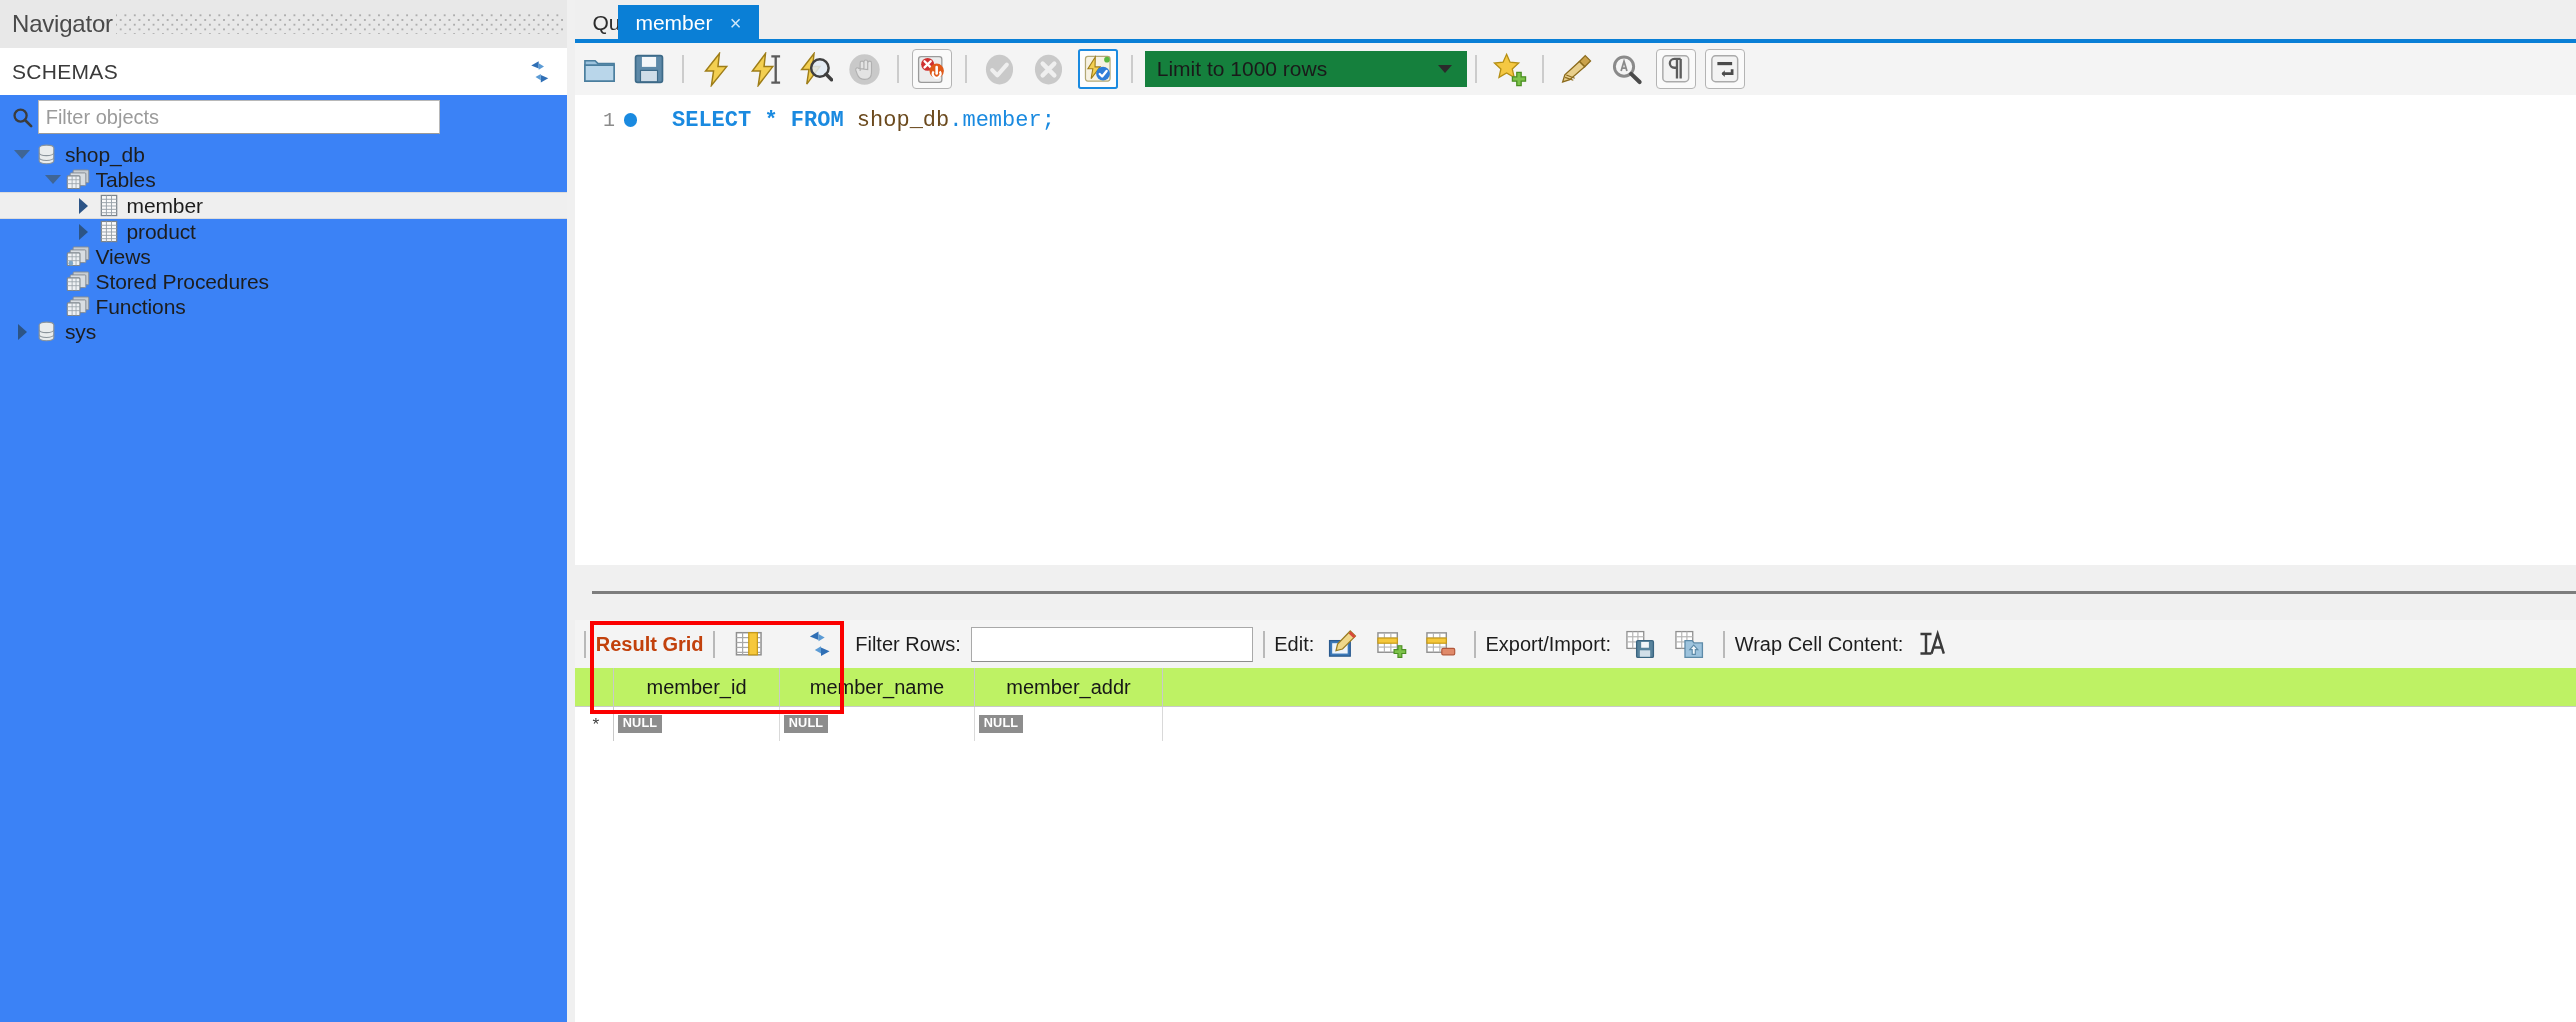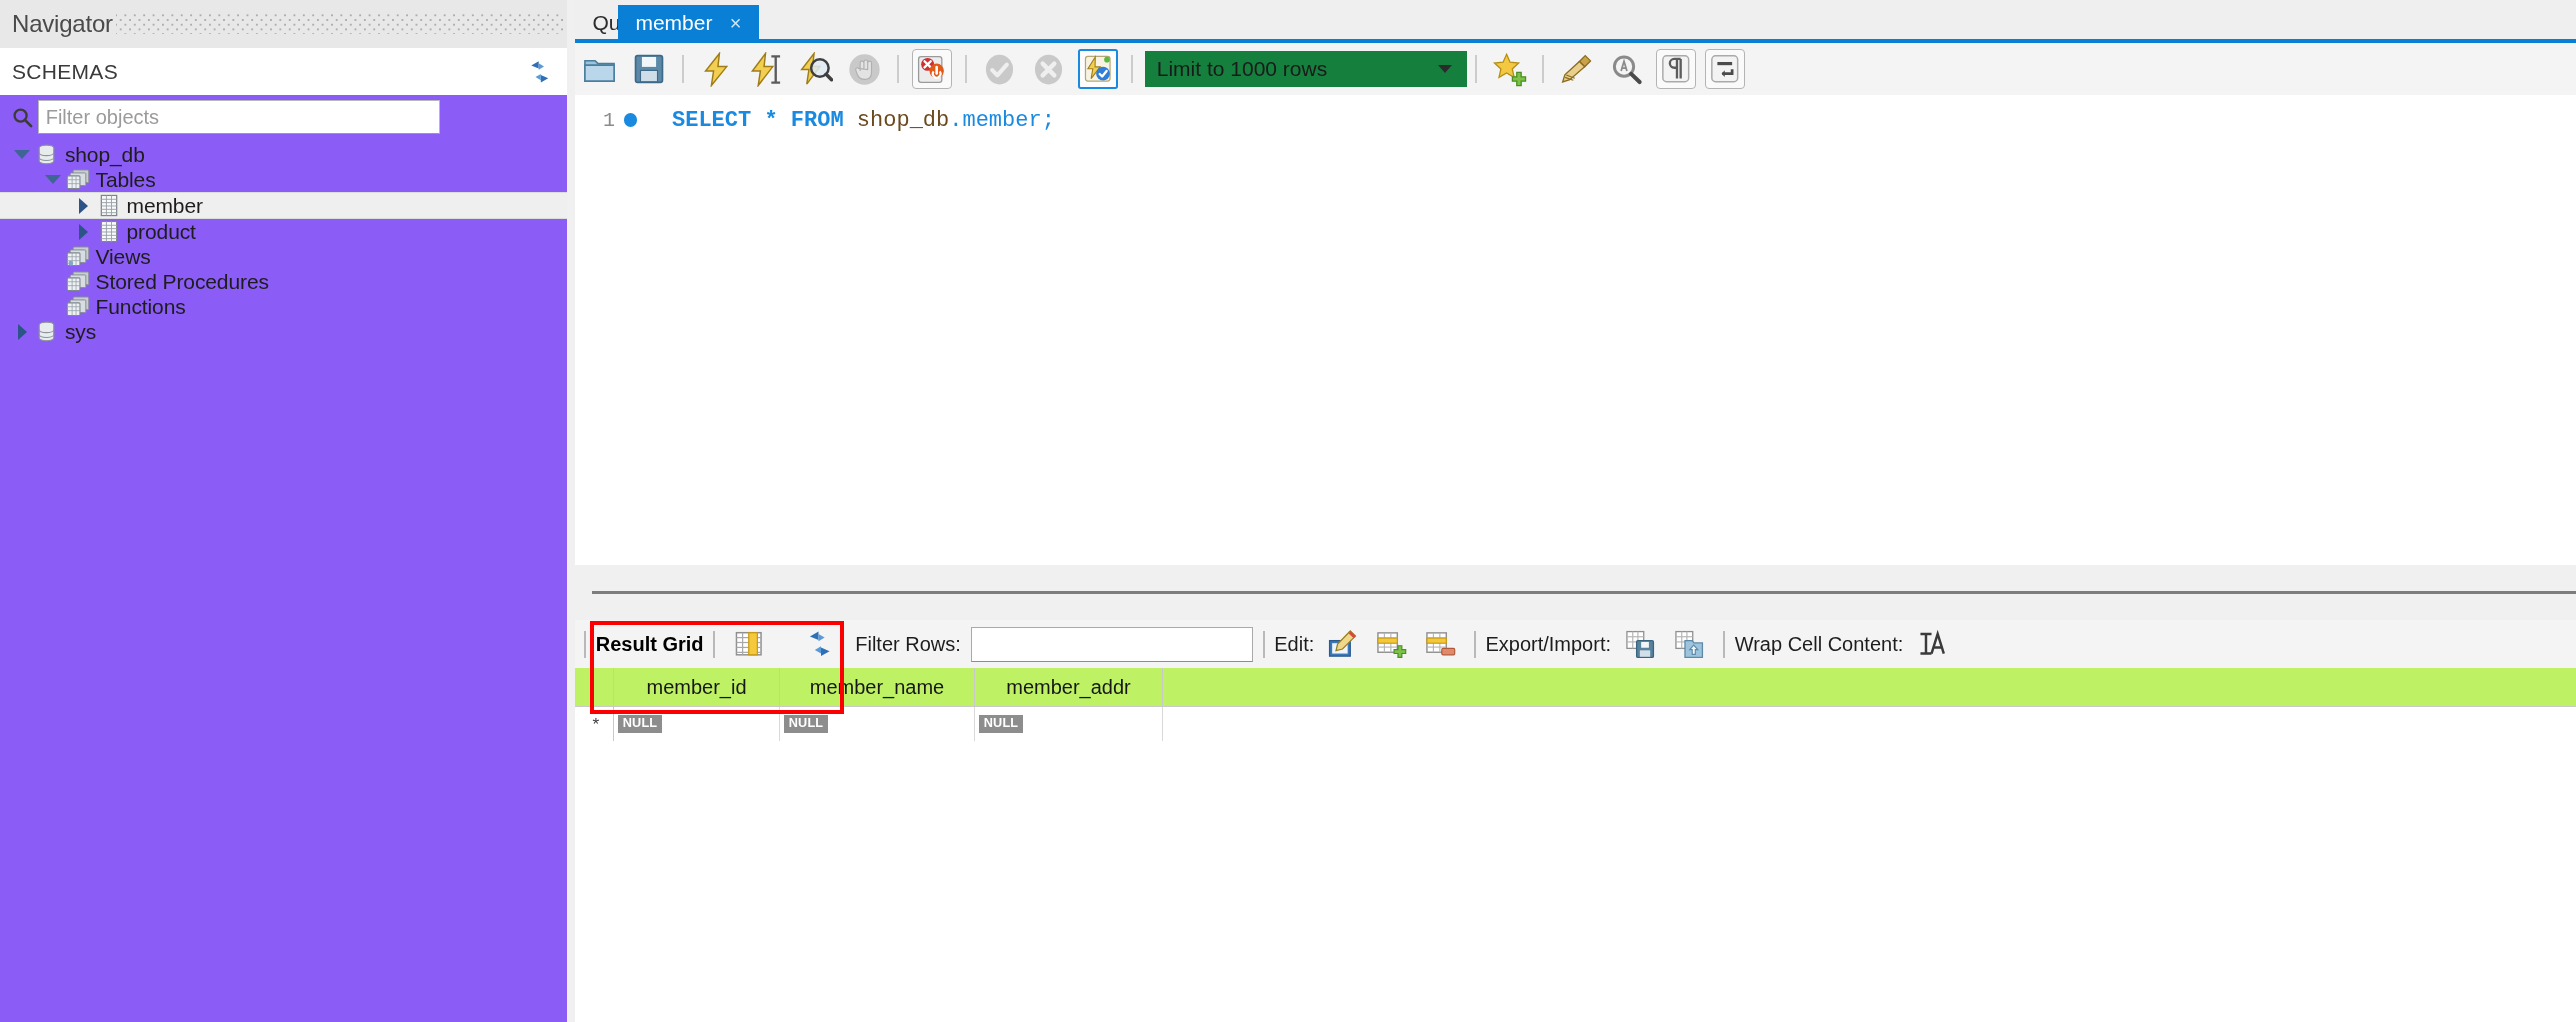--- a/index.html
+++ b/index.html
@@ -5,21 +5,21 @@
   html,body{margin:0;padding:0;}
   body{
     width:2576px;height:1022px;overflow:hidden;
     background:#ffffff;
     font-family:"Liberation Sans", sans-serif;
     -webkit-font-smoothing:antialiased;
   }
   .app{position:relative;width:2576px;height:1022px;background:#f0f0f0;}
 
   
-  .sidebar{position:absolute;left:0;top:0;width:567px;height:1022px;background:#8b5cf6;}
+  .sidebar{position:absolute;left:0;top:0;width:567px;height:1022px;background:#3b82f6;}
   .nav-header{
     position:absolute;left:0;top:0;width:567px;height:48px;
     background:#e8e8e8;
     display:flex;align-items:center;
   }
   .nav-header-title{
     font-size:24px;color:#4a4a4a;padding-left:12px;white-space:nowrap;
     letter-spacing:-0.2px;
   }
   .nav-header-dots{
@@ -104,21 +104,21 @@
   .punct{color:#1a8ae0;}
 
   
   .splitzone{position:absolute;left:0;top:565px;width:100%;height:55px;background:#f0f0f0;}
   .splitline{position:absolute;left:17.4px;right:0;top:25.5px;height:3.4px;background:#7d7d7d;}
 
   
   .res-toolbar{position:absolute;left:0;top:620px;width:100%;height:48px;background:#f4f4f4;display:flex;align-items:center;}
   .rsep{width:2px;height:27px;background:#b9b9b9;margin:0 9.4px;}
   .rlabel{font-size:20px;color:#1d1d1d;white-space:nowrap;}
-  .rlabel.bold{font-weight:bold;color:#000000;}
+  .rlabel.bold{font-weight:bold;color:#c2410c;}
   .rbtn{width:38px;height:38px;display:flex;align-items:center;justify-content:center;margin:0 5.4px;}
   .filter-input{
     width:282px;height:35px;background:#fff;border:0.7px solid #a9a9a9;border-bottom:1.3px solid #8d8d8d;
     margin-left:10.7px;box-sizing:border-box;
   }
   .filter-input input{width:100%;height:100%;border:0;outline:0;background:transparent;font-size:19px;padding-left:6.7px;box-sizing:border-box;font-family:"Liberation Sans", sans-serif;}
 
   
   .redbox{
     position:absolute;left:590px;top:621px;width:254px;height:93px;

